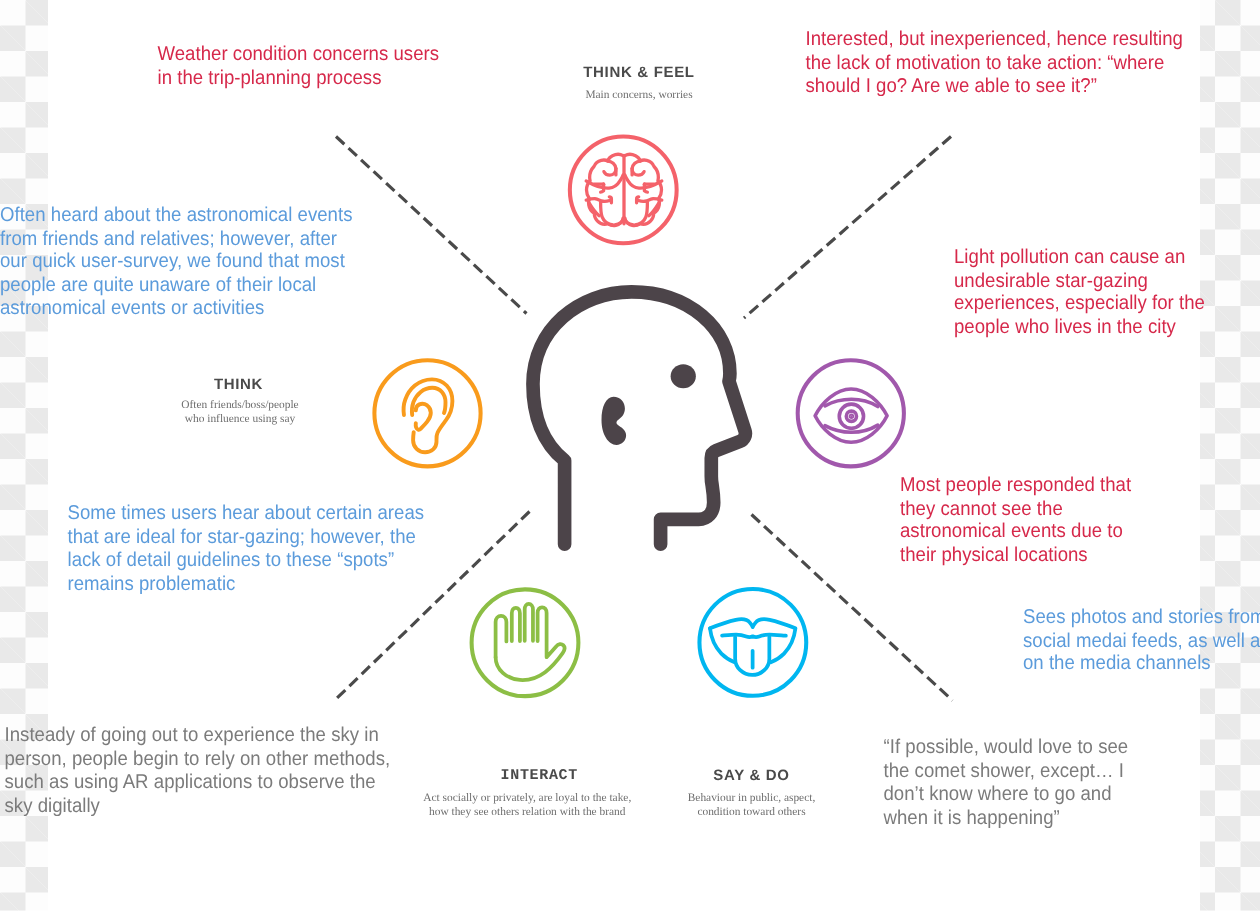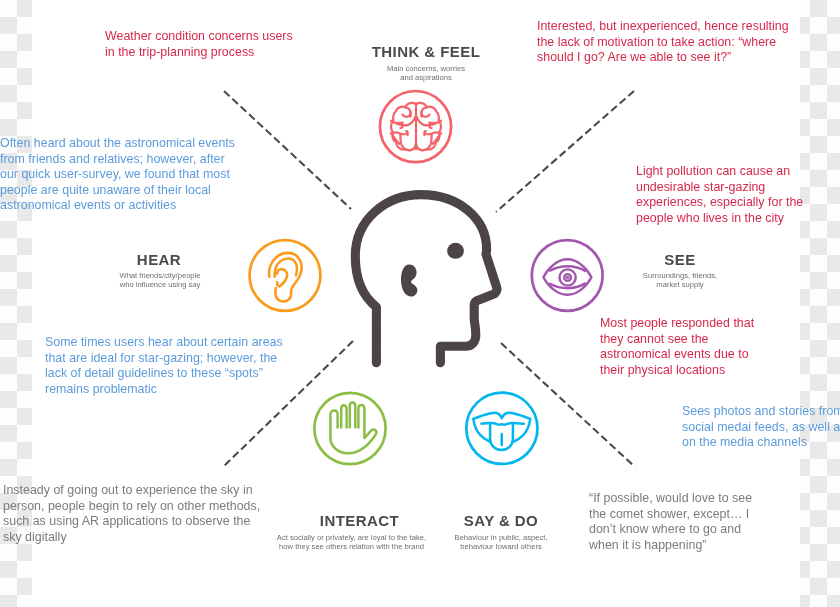--- a/index.html
+++ b/index.html
@@ -11,38 +11,38 @@
       linear-gradient(45deg,#e9e9e9 25%,transparent 25%,transparent 75%,#e9e9e9 75%),
       linear-gradient(45deg,#e9e9e9 25%,transparent 25%,transparent 75%,#e9e9e9 75%);
     background-size:34px 34px;background-position:0 0,17px 17px;background-color:#fdfdfd;}
   #checkL{left:0;width:32px;}
   #checkR{left:800px;width:40px;background-position:27px 0,44px 17px;}
   .note{position:absolute;font-size:13.3px;line-height:15.6px;letter-spacing:0.02px;transform:scaleX(0.932);transform-origin:0 0;white-space:nowrap;}
   .note.red{color:#D6284A;}
   .note.blue{color:#5B9BDB;}
   .note.grey{color:#7b7b7b;}
   .lbl{position:absolute;text-align:center;}
-  .lbl .t{font-weight:700;font-size:15px;letter-spacing:.45px;color:#4a4a4a;}
-  .lbl .s{font-size:7.6px;line-height:9.2px;color:#6e6e6e;margin-top:3.5px;}
+  .lbl .t{font-weight:700;font-size:10px;letter-spacing:.45px;color:#4a4a4a;}
+  .lbl .s{font-size:7.6px;line-height:9.2px;color:#6e6e6e;margin-top:3.5px;font-family:Liberation Serif, serif;}
   svg{display:block;overflow:visible;}
   #art{position:absolute;left:0;top:0;}
   #n-weather{left:105px;top:28px;}
   #n-interested{left:537px;top:18px;}
   #n-often{left:0px;top:135px;}
   #n-light{left:636px;top:163px;}
   #n-sometimes{left:45px;top:334px;}
   #n-most{left:600px;top:315px;}
   #n-sees{left:682px;top:403px;}
   #n-insteady{left:3px;top:482px;}
   #n-ifpossible{left:589px;top:490px;}
   #lbl-think{left:313px;top:43px;width:226px;}
   #lbl-hear{left:60px;top:250.5px;width:200px;}
   #lbl-see{left:580px;top:250.5px;width:200px;}
   #lbl-interact{left:230px;top:512px;width:243px;}
-  #lbl-interact .t{margin-left:16px;}
+  #lbl-interact .t{margin-left:16px;font-family:Liberation Mono, monospace;}
   #lbl-hear .t{margin-left:-2px;}
   #lbl-saydo{left:401px;top:512px;width:200px;}
 </style>
 </head>
 <body>
 
 <div id="stage">
   <div class="checker" id="checkL"></div>
   <div class="checker" id="checkR"></div>
   <svg id="art" width="840" height="607" viewBox="0 0 840 607">
@@ -248,44 +248,36 @@
     <div>“If possible, would love to see</div>
     <div>the comet shower, except… I</div>
     <div>don’t know where to go and</div>
     <div>when it is happening”</div>
   </div>
 
   <div class="lbl" id="lbl-think">
     <div class="t">THINK &amp; FEEL</div>
     <div class="s">
       <div>Main concerns, worries</div>
-      <div>and aspirations</div>
     </div>
   </div>
   <div class="lbl" id="lbl-hear">
-    <div class="t">HEAR</div>
-    <div class="s">
-      <div>What friends/city/people</div>
+    <div class="t">THINK</div>
+    <div class="s">
+      <div>Often friends/boss/people</div>
       <div>who influence using say</div>
-    </div>
-  </div>
-  <div class="lbl" id="lbl-see">
-    <div class="t">SEE</div>
-    <div class="s">
-      <div>Surroundings, friends,</div>
-      <div>market supply</div>
     </div>
   </div>
   <div class="lbl" id="lbl-interact">
     <div class="t">INTERACT</div>
     <div class="s">
       <div>Act socially or privately, are loyal to the take,</div>
       <div>how they see others relation with the brand</div>
     </div>
   </div>
   <div class="lbl" id="lbl-saydo">
     <div class="t">SAY &amp; DO</div>
     <div class="s">
       <div>Behaviour in public, aspect,</div>
-      <div>behaviour toward others</div>
+      <div>condition toward others</div>
     </div>
   </div>
 </div>
 
 </body></html>

